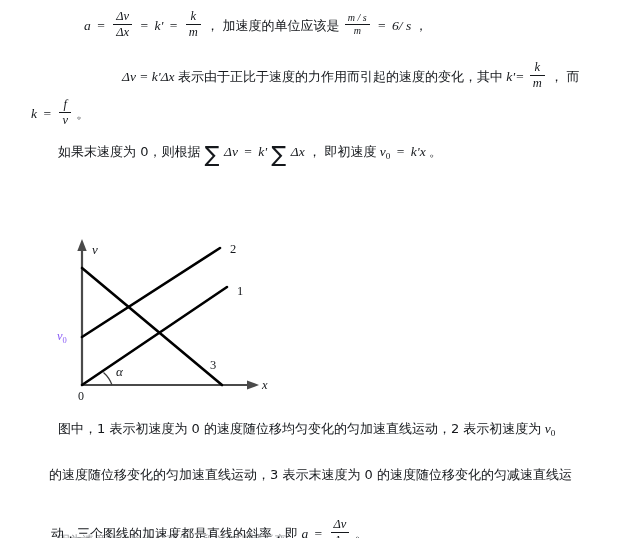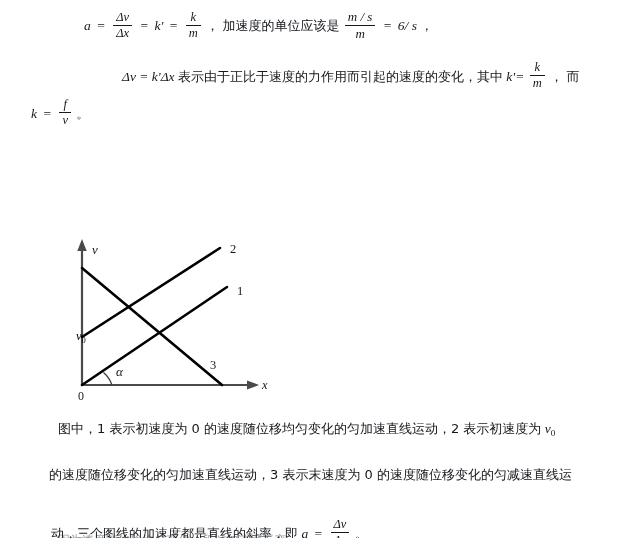--- a/index.html
+++ b/index.html
@@ -50,21 +50,21 @@
     border-bottom: 1px solid #15181c;
     font-size: 12.5px;
     line-height: 1.05;
   }
   .frac .den {
     display: block;
     padding: 1px 3px 0 3px;
     font-size: 12.5px;
     line-height: 1.05;
   }
-  .frac.sm .num, .frac.sm .den { font-size: 13px; font-style: italic; }
+  .frac.sm .num, .frac.sm .den { font-size: 10px; font-style: italic; }
 
   .sum {
     font-family: "DejaVu Sans", sans-serif;
     font-size: 22px;
     vertical-align: -0.28em;
     display: inline-block;
     margin: 0 1px;
   }
 
   sub.s0 {
@@ -144,20 +144,35 @@
   <div class="line" style="left:31px; top:100px;">
     <span class="it">k</span>
     <span class="eq rm">=</span>
     <span class="frac">
       <span class="num it">f</span>
       <span class="den it">v</span>
     </span>
     <span class="cn">。</span>
   </div>
 
+  <div class="line" style="left:58px; top:144px;">
+    <span class="cn">如果末速度为 0，则根据</span>
+    <span class="sum">∑</span>
+    <span class="it">Δv</span>
+    <span class="eq rm">=</span>
+    <span class="it">k'</span>
+    <span class="sum">∑</span>
+    <span class="it">Δx</span>
+    <span class="cn">，</span>
+    <span class="cn">即初速度</span>
+    <span class="it"><span>v</span><sub class="s0">0</sub></span>
+    <span class="eq rm">=</span>
+    <span class="it">k'x</span>
+    <span class="cn">。</span>
+  </div>
 
 
 
   <div class="figure">
     <svg width="300" height="180" viewBox="0 0 300 180">
 
       <line x1="42" y1="20" x2="42" y2="157" stroke="#4a4a4a" stroke-width="2.2"></line>
       <polygon points="42,11 37.3,23 46.7,23" fill="#4a4a4a"></polygon>
 
       <line x1="42" y1="157" x2="209" y2="157" stroke="#4a4a4a" stroke-width="1.8"></line>
@@ -169,21 +184,21 @@
 
       <line x1="42" y1="157" x2="187" y2="59" stroke="#000000" stroke-width="2.6" stroke-linecap="round"></line>
 
       <path d="M 72 157 A 30 30 0 0 0 63.5 144.5" fill="none" stroke="#3a3a3a" stroke-width="1.3"></path>
     </svg>
 
     <div style="position:absolute; left:52px; top:14px; font-style:italic; font-size:13px; font-family:'Liberation Serif',serif; color:#15181c;">v</div>
 
     <div style="position:absolute; left:222px; top:150px; font-style:italic; font-size:12.5px; font-family:'Liberation Serif',serif; color:#15181c;">x</div>
 
-    <div style="position:absolute; left:17px; top:101px; font-style:italic; font-size:12.5px; font-family:'Liberation Serif',serif; color:#000000;margin-left:19px;"><span>v</span><sub style="font-size:0.68em; vertical-align:-0.3em; font-style:normal;">0</sub></div>
+    <div style="position:absolute; left:17px; top:101px; font-style:italic; font-size:12.5px; font-family:'Liberation Serif',serif; color:#8b5cf6;"><span>v</span><sub style="font-size:0.68em; vertical-align:-0.3em; font-style:normal;">0</sub></div>
 
     <div style="position:absolute; left:38px; top:161px; font-size:12px; font-family:'Liberation Serif',serif; color:#15181c;">0</div>
 
     <div style="position:absolute; left:76px; top:136px; font-style:italic; font-size:13px; font-family:'Liberation Serif',serif; color:#15181c;">α</div>
 
     <div style="position:absolute; left:190px; top:14px; font-size:12.5px; font-family:'Liberation Serif',serif; color:#15181c;">2</div>
 
     <div style="position:absolute; left:197px; top:56px; font-size:12.5px; font-family:'Liberation Serif',serif; color:#15181c;">1</div>
 
     <div style="position:absolute; left:170px; top:130px; font-size:12.5px; font-family:'Liberation Serif',serif; color:#15181c;">3</div>

